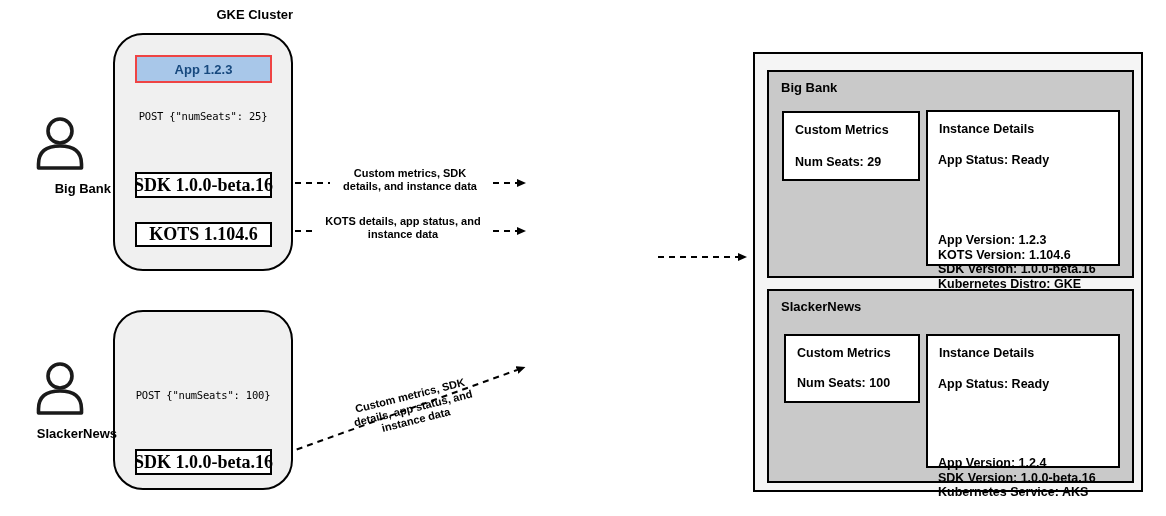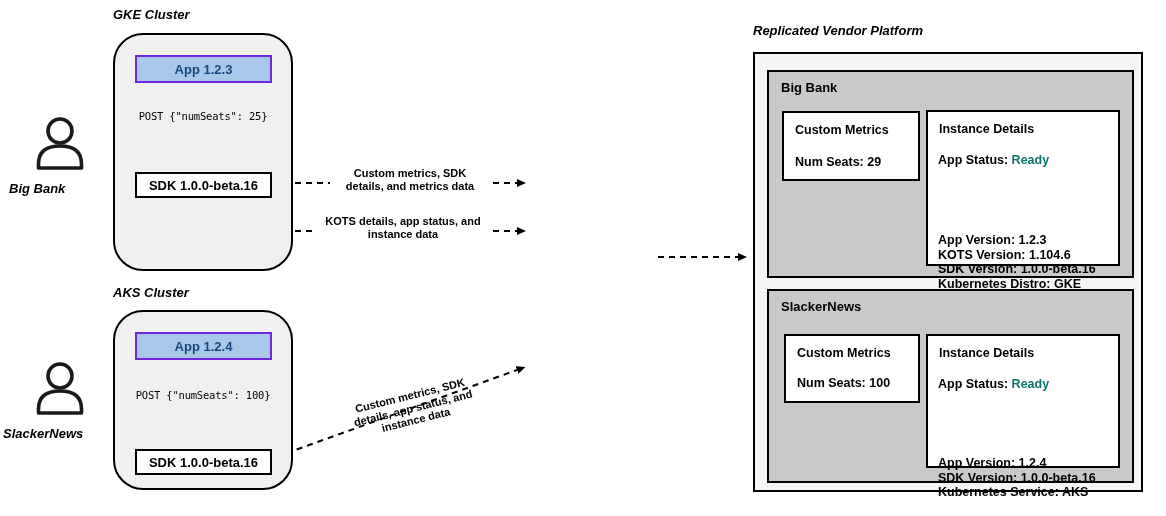--- a/index.html
+++ b/index.html
@@ -2,47 +2,47 @@
 <html><head>
 <meta charset="utf-8">
 <style>
   html,body{margin:0;padding:0;background:#fff;}
   .canvas{
     position:relative;width:1166px;height:516px;background:#fff;
     font-family:"Liberation Sans",sans-serif;color:#000;overflow:hidden;
   }
   .abs{position:absolute;box-sizing:border-box;}
   .bt{font-weight:bold;font-size:13px;}
-  .ctr{text-align:left;font-style:italic;}
+  .ctr{text-align:right;}
   svg.overlay{position:absolute;left:0;top:0;width:1166px;height:516px;pointer-events:none;}
 
   
   .cluster{background:#f0f0f0;border:2px solid #000;border-radius:30px;}
   #gke-box{left:113px;top:33px;width:180px;height:238px;}
   #aks-box{left:113px;top:310px;width:180px;height:180px;}
   #gke-title{left:113px;top:7px;width:180px;}
   #aks-title{left:113px;top:285px;width:180px;}
 
   .appbox{
     left:20px;top:20px;width:137px;height:28px;
-    background:#a8c7e9;border:2px solid #6d28d9;
+    background:#a8c7e9;border:2px solid #ef4444;
     color:#17497e;font-weight:bold;font-size:13px;
     display:flex;align-items:center;justify-content:center;
   }
   .post{
     left:0;width:100%;text-align:center;
     font-family:"DejaVu Sans Mono","Liberation Mono",monospace;
     font-size:10.5px;letter-spacing:-0.2px;white-space:nowrap;
   }
   #gke-post{top:75px;}
   #aks-post{top:77px;}
   .wbox{
     background:#fff;border:2px solid #000;
     display:flex;align-items:center;justify-content:center;
-    font-weight:bold;font-size:13px;white-space:nowrap;
+    font-weight:bold;font-size:18px;white-space:nowrap;font-family:Liberation Serif, serif;
   }
   #gke-sdk{left:20px;top:137px;width:137px;height:26px;}
   #gke-kots{left:20px;top:187px;width:137px;height:25px;}
   #aks-sdk{left:20px;top:137px;width:137px;height:26px;}
 
   
   .person{position:absolute;}
   #user1-label{left:9px;top:181px;width:102px;}
   #user2-label{left:3px;top:426px;width:114px;}
 
@@ -74,21 +74,21 @@
   #tenant-sn{left:12px;top:235px;width:363px;height:190px;}
   .tenant-name{position:absolute;left:12px;top:8px;font-weight:bold;font-size:13px;}
   .card{position:absolute;background:#fff;border:2px solid #000000;}
   .card .title{position:absolute;left:11px;top:10px;font-weight:bold;font-size:12.5px;white-space:nowrap;}
   .card .seats{position:absolute;left:11px;font-weight:bold;font-size:12.5px;white-space:nowrap;}
   #bb-cm{left:13px;top:39px;width:134px;height:66px;}
   #bb-cm .seats{top:42px;}
   #sn-cm{left:15px;top:43px;width:132px;height:65px;}
   #sn-cm .seats{top:40px;text-align:center;}
   .idcard .status{position:absolute;left:10px;font-weight:bold;font-size:12.5px;white-space:nowrap;}
-  .idcard .ready{color:#0f766e;}
+  .idcard .ready{color:#000000;}
   .idcard .lines{position:absolute;left:10px;font-weight:bold;font-size:12.5px;line-height:14.6px;white-space:nowrap;margin-top:48px;}
   #bb-id{left:157px;top:38px;width:190px;height:152px;}
   #bb-id .status{top:41px;}
   #bb-id .lines{top:73px;}
   #sn-id{left:157px;top:43px;width:190px;height:130px;}
   #sn-id .status{top:41px;}
   #sn-id .lines{top:72px;}
 </style>
 </head>
 <body>
@@ -115,57 +115,55 @@
     <path d="M276,457 L517,370" stroke="#000" stroke-width="2" stroke-dasharray="6 5" fill="none" marker-end="url(#ah)"></path>
 
     <path d="M658,257 H738" stroke="#000" stroke-width="2" stroke-dasharray="6 5" fill="none" marker-end="url(#ah)"></path>
   </svg>
 
   <div class="abs bt ctr" id="gke-title">GKE Cluster</div>
   <div class="abs cluster" id="gke-box">
     <div class="abs appbox">App 1.2.3</div>
     <div class="abs post" id="gke-post">POST {"numSeats": 25}</div>
     <div class="abs wbox" id="gke-sdk">SDK 1.0.0-beta.16</div>
-  </div>
-
-  <div class="abs bt ctr" id="aks-title">AKS Cluster</div>
+    <div class="abs wbox" id="gke-kots">KOTS 1.104.6</div>
+  </div>
+
   <div class="abs cluster" id="aks-box">
-    <div class="abs appbox">App 1.2.4</div>
     <div class="abs post" id="aks-post">POST {"numSeats": 100}</div>
     <div class="abs wbox" id="aks-sdk">SDK 1.0.0-beta.16</div>
   </div>
 
   <svg class="person" style="left:30px;top:112px;" width="60" height="60" viewBox="0 0 60 60">
     <circle cx="30" cy="19" r="12" fill="none" stroke="#1a1a1a" stroke-width="3.6"></circle>
     <path d="M8.5,56 V52 Q8.5,34 30,34 Q51.5,34 51.5,52 V56 Z" fill="none" stroke="#1a1a1a" stroke-width="3.6" stroke-linejoin="round"></path>
   </svg>
   <div class="abs bt ctr" id="user1-label">Big Bank</div>
 
   <svg class="person" style="left:30px;top:357px;" width="60" height="60" viewBox="0 0 60 60">
     <circle cx="30" cy="19" r="12" fill="none" stroke="#1a1a1a" stroke-width="3.6"></circle>
     <path d="M8.5,56 V52 Q8.5,34 30,34 Q51.5,34 51.5,52 V56 Z" fill="none" stroke="#1a1a1a" stroke-width="3.6" stroke-linejoin="round"></path>
   </svg>
   <div class="abs bt ctr" id="user2-label">SlackerNews</div>
 
   <div class="abs alabel" id="arrow-label-1">
     <span style="display:block">Custom metrics, SDK</span>
-    <span style="display:block">details, and metrics data</span>
+    <span style="display:block">details, and instance data</span>
   </div>
   <div class="abs alabel" id="arrow-label-2">
     <span style="display:block">KOTS details, app status, and</span>
     <span style="display:block">instance data</span>
   </div>
   <div class="abs alabel" id="arrow-label-3">
     <span style="display:block">Custom metrics, SDK</span>
     <span style="display:block">details, app status, and</span>
     <span style="display:block">instance data</span>
   </div>
 
 
-  <div class="abs bt ctr" id="platform-title">Replicated Vendor Platform</div>
   <div class="abs" id="platform-box">
 
     <div class="tenant" id="tenant-bb">
       <div class="tenant-name">Big Bank</div>
       <div class="card" id="bb-cm">
         <div class="title">Custom Metrics</div>
         <div class="seats">Num Seats: 29</div>
       </div>
       <div class="card idcard" id="bb-id">
         <div class="title">Instance Details</div>

